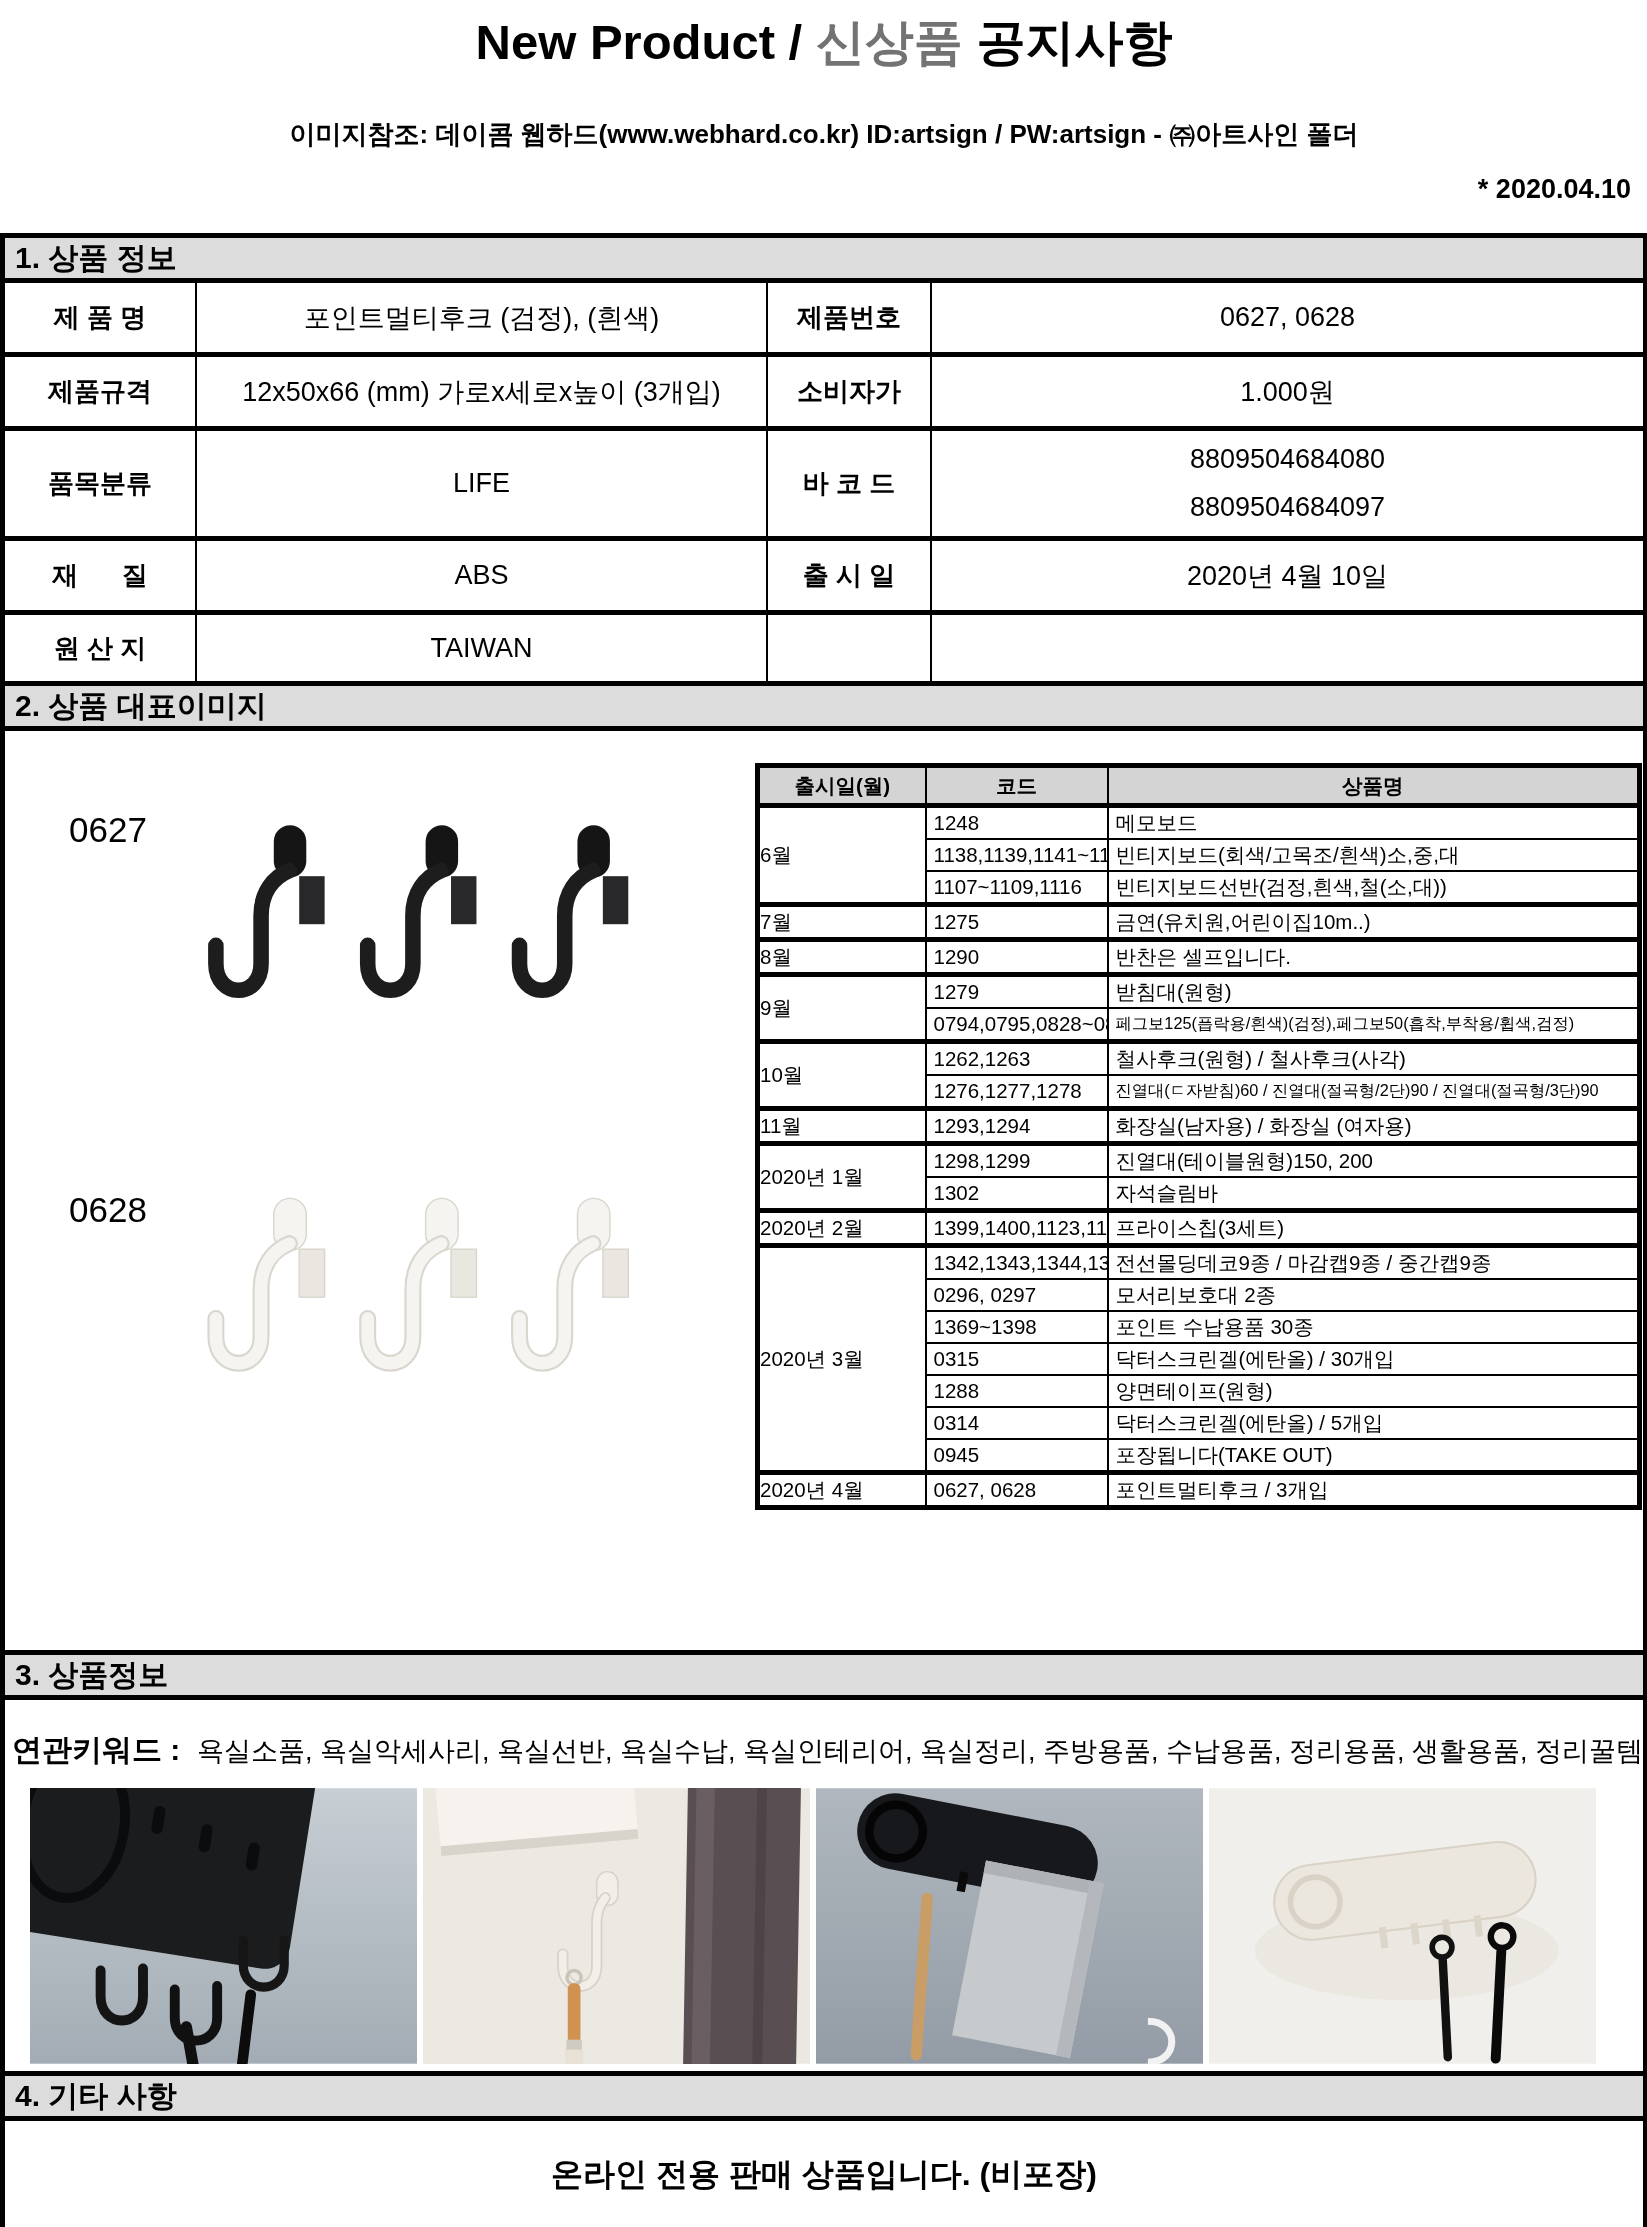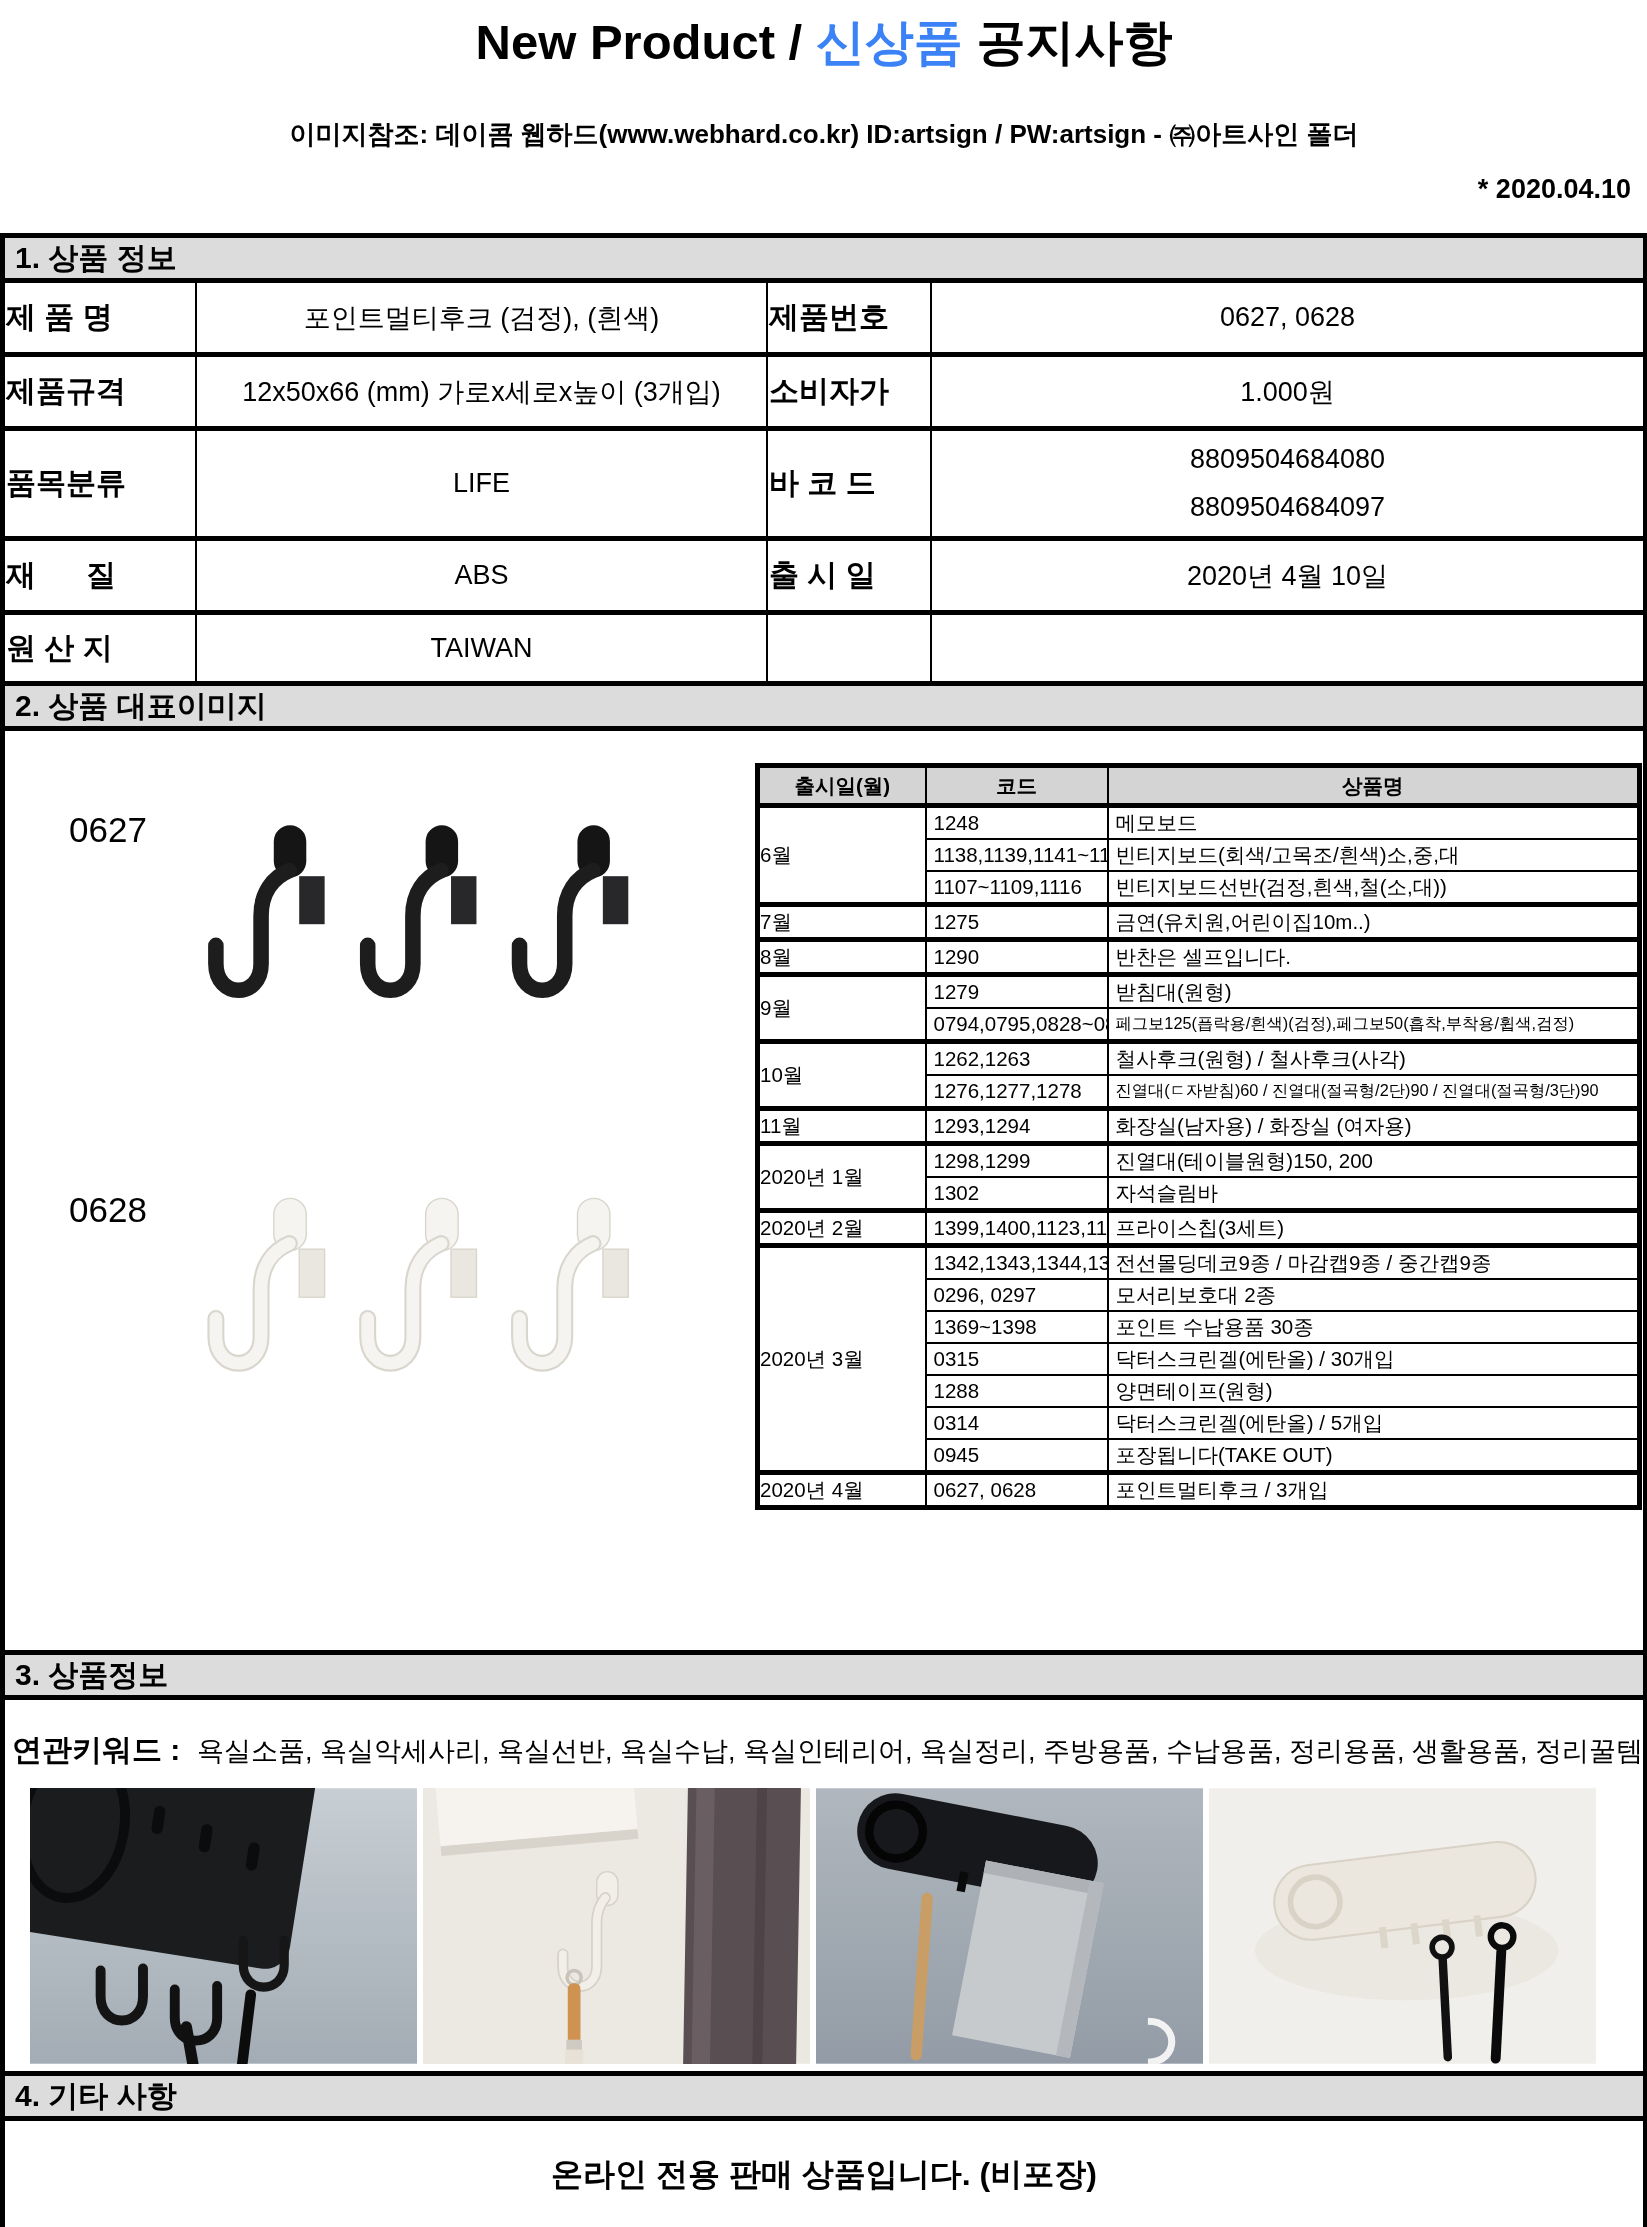--- a/index.html
+++ b/index.html
@@ -5,39 +5,39 @@
   html,body{margin:0;padding:0;background:#9a9a9a;}
   .page{position:relative;width:1648px;height:2227px;margin:0 auto;background:#ffffff;
         font-family:"Liberation Sans","DejaVu Sans",sans-serif;color:#000;overflow:hidden;}
 
   
   .logo{position:absolute;left:7px;top:14px;width:316px;height:73px;background:#d0121e;
         color:#fff;font-weight:bold;font-size:44px;display:flex;align-items:center;
         justify-content:center;letter-spacing:1.4px;}
   .title{position:absolute;left:0;top:10px;width:100%;text-align:center;
          font-size:49px;font-weight:bold;white-space:pre;}
-  .title .red{color:#3b82f6;}
+  .title .red{color:#737373;}
   .subtitle{position:absolute;left:0;top:117px;width:100%;text-align:center;
             font-size:26px;font-weight:bold;}
   .date{position:absolute;top:174px;right:17px;font-size:27px;font-weight:bold;}
 
   
   .doc{position:absolute;left:0;top:233px;width:1648px;box-sizing:border-box;
        border-left:5px solid #000;border-right:5px solid #000;background:#fff;}
   .sec-bar{height:40px;line-height:40px;background:#dcdcdc;border-top:5.7px solid #000;
            border-bottom:5.7px solid #000;font-size:30px;font-weight:bold;padding-left:10px;}
 
   
   table.info{width:100%;border-collapse:collapse;table-layout:fixed;}
   table.info td{border:2.8px solid #000;border-top:5px solid #000;overflow:hidden;}
   table.info tr:first-child td{border-top:0;}
   table.info tr:last-child td{border-bottom:0;}
   table.info td:first-child{border-left:0;}
   table.info td:last-child{border-right:0;}
-  table.info .lbl{font-weight:bold;font-size:30px;text-align:left;white-space:pre;}
+  table.info .lbl{font-weight:bold;font-size:26px;text-align:center;white-space:pre;}
   table.info .val{font-size:27px;text-align:center;}
   .bc-line{line-height:1.75;}
 
   
   .sec2{position:relative;height:919px;background:#fff;}
   .prod-code{position:absolute;font-size:35px;}
   .hooks{position:absolute;left:201px;width:459px;height:205px;}
 
   table.sch{position:absolute;left:750px;top:32px;width:882px;border-collapse:collapse;
             table-layout:fixed;border:5px solid #000;background:#fff;}

